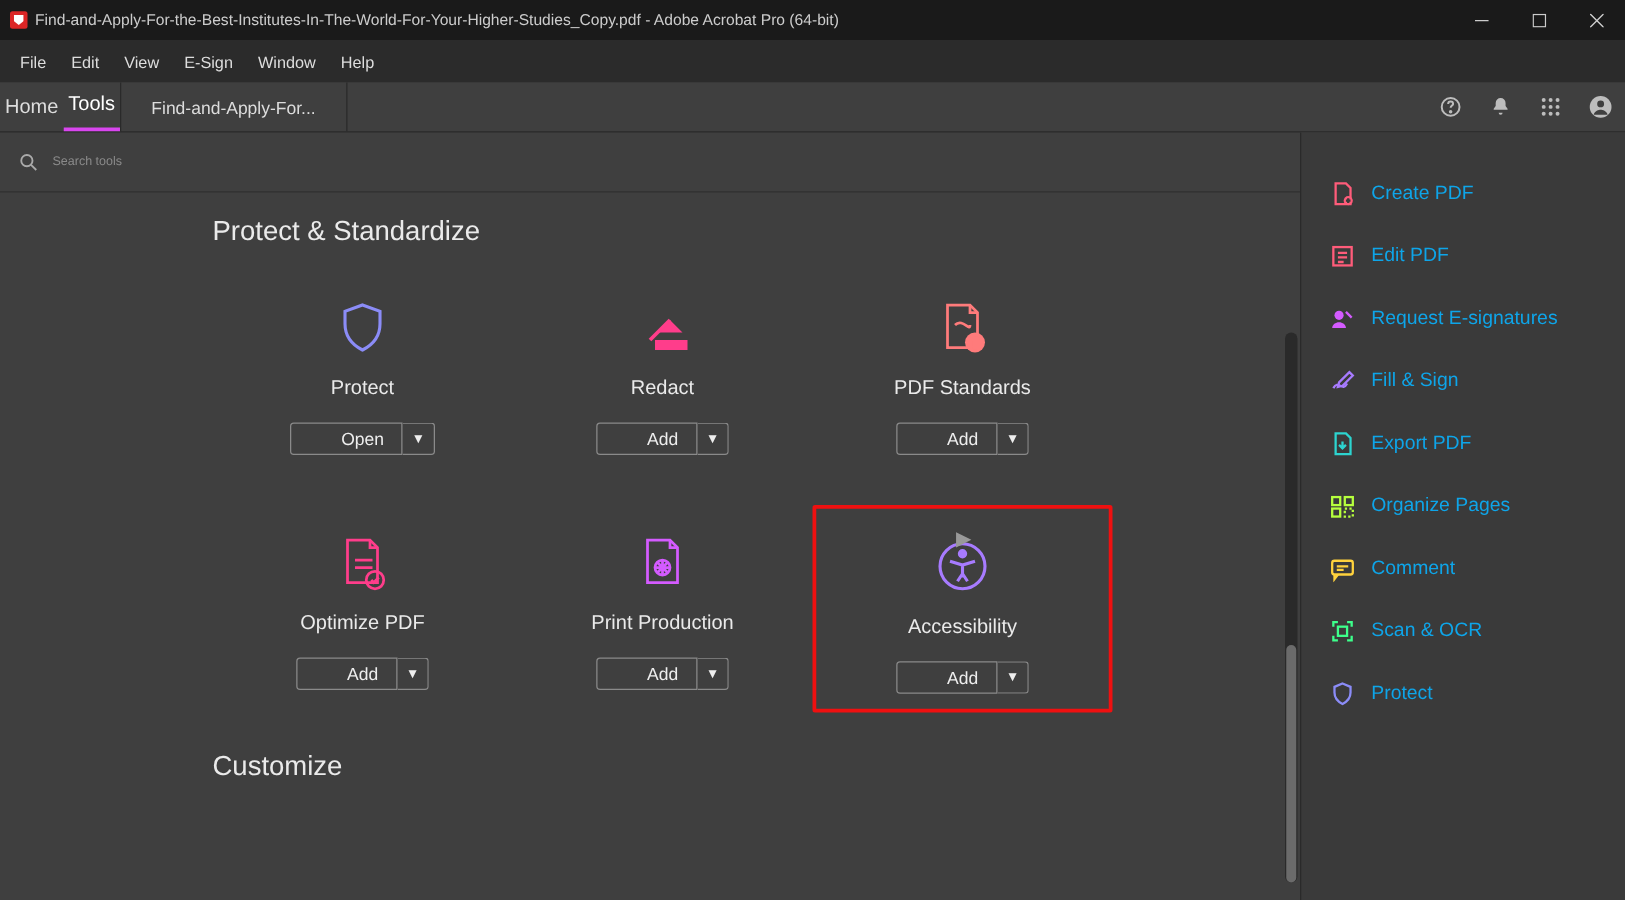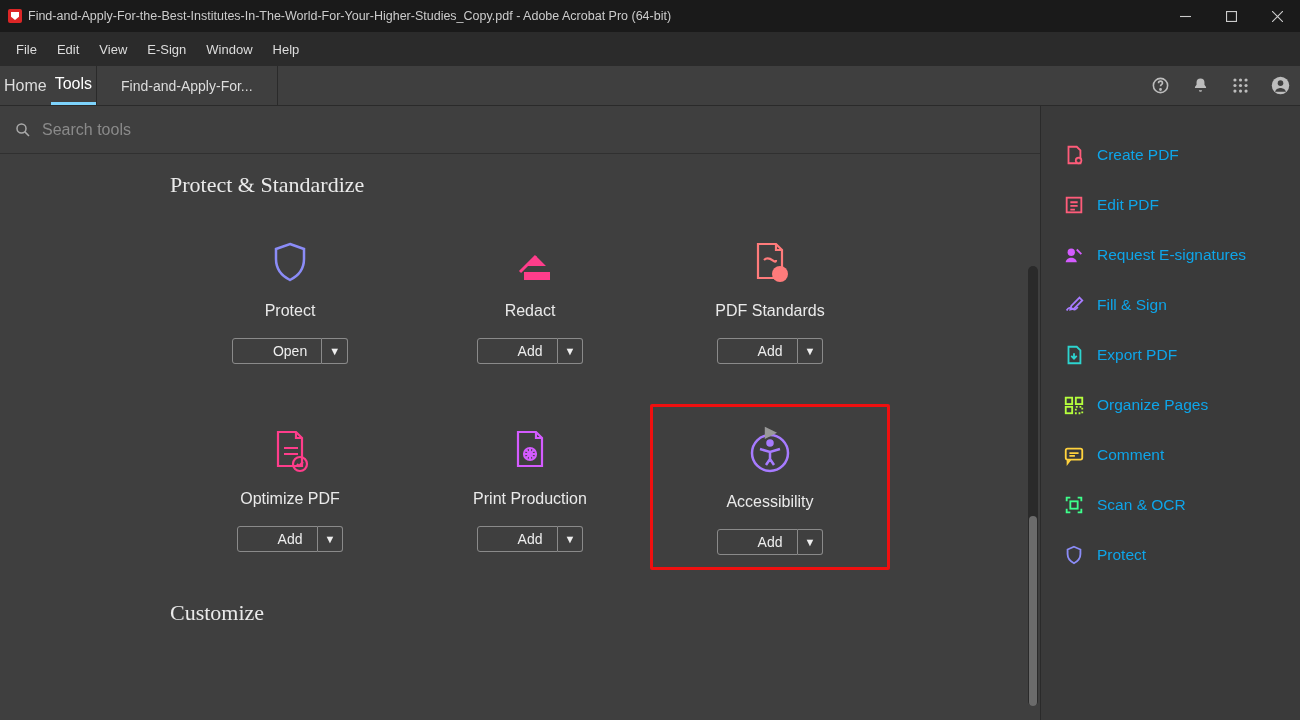--- a/index.html
+++ b/index.html
@@ -13,35 +13,35 @@
 .winbtn { width: 46px; height: 32px; display: flex; align-items: center; justify-content: center; color: #ccc; }
 .winbtn svg { width: 11px; height: 11px; }
 
 
 .menubar { height: 34px; background: #2b2b2b; display: flex; align-items: center; padding: 0 6px; font-size: 13px; color: #ddd; }
 .menubar .menu-item { padding: 4px 10px; cursor: default; }
 
 
 .toptabs { height: 40px; background: #3f3f3f; border-bottom: 1px solid #2a2a2a; display: flex; align-items: stretch; }
 .toptabs .tab { padding: 0 4px; display: flex; align-items: center; color: #ddd; font-size: 16px; cursor: default; }
-.toptabs .tab.active { border-bottom: 3px solid #7dd3fc; padding-bottom: 0; color: #fff; font-weight: 500; }
+.toptabs .tab.active { border-bottom: 3px solid #d946ef; padding-bottom: 0; color: #fff; font-weight: 500; }
 .toptabs .doc-tab { border-left: 1px solid #2a2a2a; border-right: 1px solid #2a2a2a; padding: 17px 24px; font-size: 14px; }
 .toptabs .spacer { flex: 1; }
 .toptabs .top-icon { width: 40px; display: flex; align-items: center; justify-content: center; color: #bdbdbd; }
 .toptabs .top-icon svg { width: 19px; height: 19px; }
 
 
 .main { display: flex; height: calc(720px - 32px - 28px - 40px); }
 .content { flex: 1; display: flex; flex-direction: column; position: relative; }
 .searchbar { height: 48px; border-bottom: 1px solid #303030; display: flex; align-items: center; padding: 0 14px; gap: 10px; }
-.searchbar input { background: transparent; border: none; outline: none; color: #f9a8d4; font-size: 16px; flex: 1; }
+.searchbar input { background: transparent; border: none; outline: none; color: #f9a8d4; font-size: 10px; flex: 1; }
 .searchbar svg { width: 18px; height: 18px; color: #aaa; }
 
 .tools-scroll { flex: 1; overflow: auto; padding: 10px 40px 20px 40px; }
-.section-title { font-size: 22px; color: #eaeaea; margin: 8px 0 18px 130px; font-weight: 400; font-family: Liberation Serif, serif; }
+.section-title { font-size: 22px; color: #eaeaea; margin: 8px 0 18px 130px; font-weight: 400; }
 .tool-grid { display: grid; grid-template-columns: repeat(3, 240px); gap: 28px 0; justify-content: start; margin-left: 130px; margin-bottom: 30px; }
 .tool-card { width: 240px; display: flex; flex-direction: column; align-items: center; padding: 20px 8px 12px; position: relative; }
 .tool-card.highlighted { border: 3px solid #ef1010; border-radius: 2px; }
 .tool-icon { width: 52px; height: 52px; display: flex; align-items: center; justify-content: center; margin-bottom: 14px; }
 .tool-label { font-size: 16px; color: #eaeaea; margin-bottom: 18px; }
 .btn-split { display: flex; }
 .btn-split .btn, .btn-split .caret { border: 1px solid #8a8a8a; background: transparent; color: #eee; font-size: 14px; padding: 4px 14px; cursor: default; }
 .btn-split .btn { border-radius: 3px 0 0 3px; padding-left: 40px; }
 .btn-split .caret { border-left: none; border-radius: 0 3px 3px 0; padding: 4px 7px; font-size: 11px; display: flex; align-items: center; }
 

